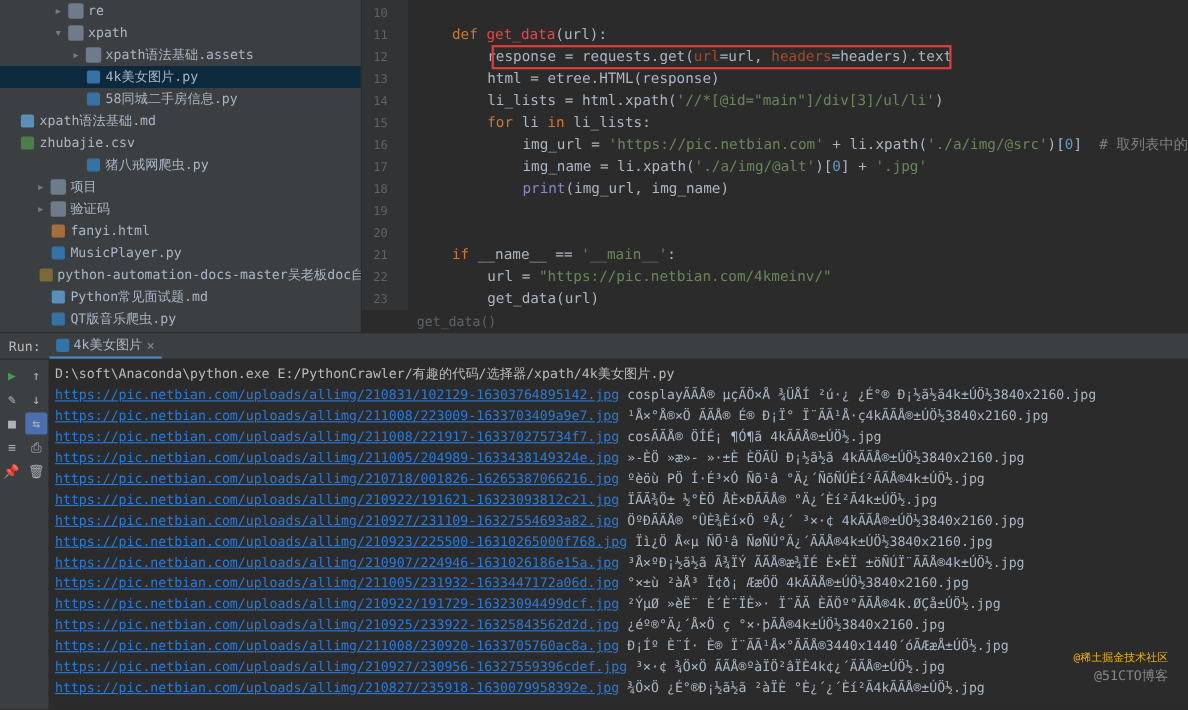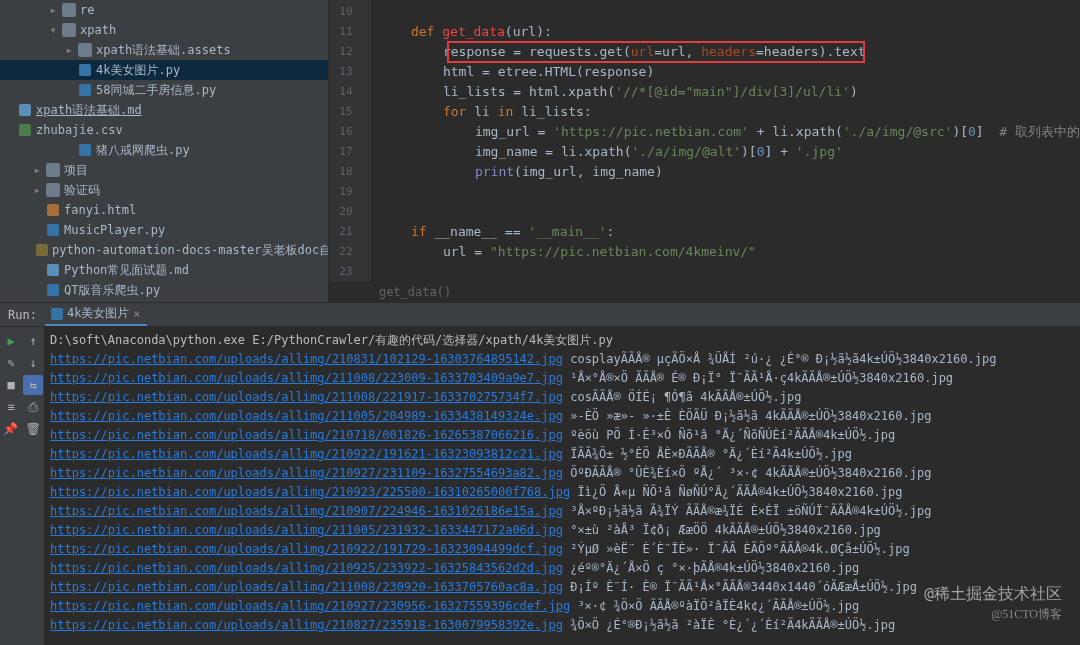--- a/index.html
+++ b/index.html
@@ -37,22 +37,22 @@
 .run-tab .x { color:#888; }
 .run-body { display:flex; height:318px; background:#2b2b2b; }
 .run-tools { width:44px; background:#3c3f41; display:flex; flex-direction:column; align-items:center; padding-top:4px; gap:2px; }
 .tool { width:20px; height:20px; display:flex; align-items:center; justify-content:center; color:#afb1b3; font-size:12px; cursor:pointer; }
 .tool.sel { background:#4b6eaf; border-radius:2px; }
 .tool.play { color:#499c54; }
 .console { flex:1; overflow:hidden; padding:4px 0 0 6px; }
 .crow { height:19px; line-height:19px; white-space:pre; font-family:Consolas,monospace; font-size:12px; }
 .link { color:#287bde; text-decoration:underline; cursor:pointer; }
 .cmd { color:#bbb; }
-.watermark { position:absolute; right:18px; bottom:40px; color:#a3a3a3; font-size:16px; }
-.wm2 { position:absolute; right:18px; bottom:22px; color:#888; font-size:12px;font-family:Liberation Serif, serif; }
+.watermark { position:absolute; right:18px; bottom:40px; color:#eab308; font-size:10px; }
+.wm2 { position:absolute; right:18px; bottom:22px; color:#888; font-size:12px; }
 </style>
 </head>
 <body>
 
 <div class="top">
   <div class="tree" id="tree">
       <div class="tree-row" style="padding-left: 48px;">
         <span class="chev">▸</span>
         <span class="ico folder"></span>
         <span>re</span>
@@ -70,21 +70,21 @@
       <div class="tree-row sel" style="padding-left: 64px;">
         <span class="chev"></span>
         <span class="ico py"></span>
         <span>4k美女图片.py</span>
       </div>
       <div class="tree-row" style="padding-left: 64px;">
         <span class="chev"></span>
         <span class="ico py"></span>
         <span>58同城二手房信息.py</span>
       </div>
-      <div class="tree-row" style=" text-decoration: underline;">
+      <div class="tree-row" style="">
         <span class="chev"></span>
         <span class="ico md"></span>
         <span>xpath语法基础.md</span>
       </div>
       <div class="tree-row" style="">
         <span class="chev"></span>
         <span class="ico csv"></span>
         <span>zhubajie.csv</span>
       </div>
       <div class="tree-row" style="padding-left: 64px;">
@@ -158,20 +158,21 @@
           <div class="line" style="padding-left: 72px;">html = etree.HTML(response)</div>
           <div class="line" style="padding-left: 72px;">li_lists = html.xpath(<span class="str">'//*[@id="main"]/div[3]/ul/li'</span>)</div>
           <div class="line" style="padding-left: 72px;"><span class="kw">for </span>li <span class="kw">in </span>li_lists:</div>
           <div class="line" style="padding-left: 104px;">img_url = <span class="str">'https://pic.netbian.com'</span> + li.xpath(<span class="str">'./a/img/@src'</span>)[<span class="num">0</span>]  <span class="comm"># 取列表中的</span></div>
           <div class="line" style="padding-left: 104px;">img_name = li.xpath(<span class="str">'./a/img/@alt'</span>)[<span class="num">0</span>] + <span class="str">'.jpg'</span></div>
           <div class="line" style="padding-left: 104px;"><span class="bi">print</span>(img_url, img_name)</div>
           <div class="line" style="padding-left: 40px;"></div>
           <div class="line" style="padding-left: 40px;"></div>
           <div class="line" style="padding-left: 40px;"><span class="kw">if </span>__name__ == <span class="str">'__main__'</span>:</div>
           <div class="line" style="padding-left: 72px;">url = <span class="str">"https://pic.netbian.com/4kmeinv/"</span></div>
+          <div class="line" style="padding-left: 72px;">get_data(url)</div>
         </div>
     </div>
     <div class="hint">get_data()</div>
   </div>
 </div>
 
 <div class="run-head">
   <span class="lbl">Run:</span>
   <span class="run-tab">
     <span class="ico py"></span>

